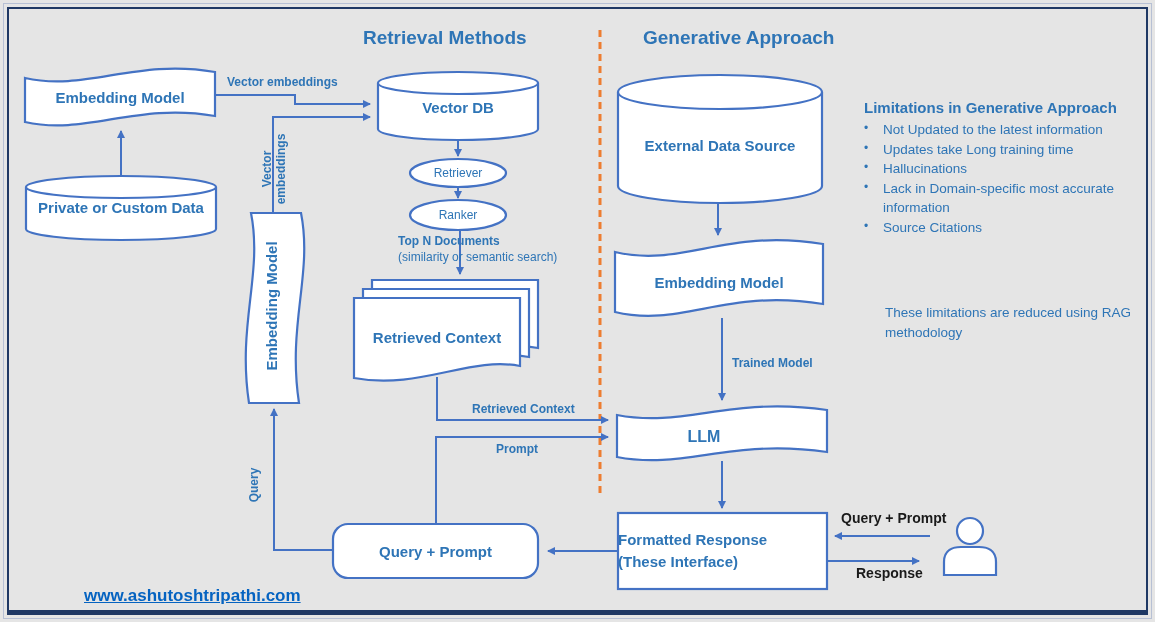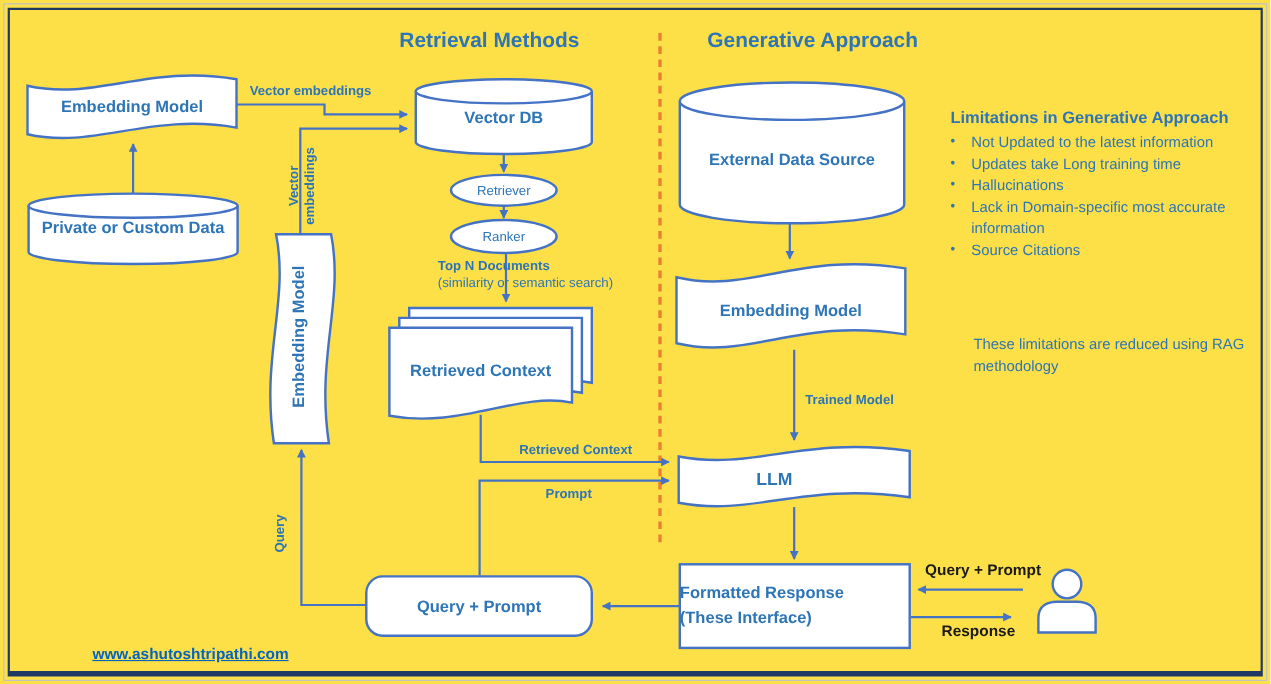--- a/index.html
+++ b/index.html
@@ -1,17 +1,17 @@
 <!DOCTYPE html>
 <html><head>
 <meta charset="utf-8">
 <style>
   html,body{margin:0;padding:0;background:#fff;}
   .stage{
-    position:relative;width:1155px;height:622px;background:#fde047;overflow:hidden;
+    position:relative;width:1155px;height:622px;background:#e5e5e5;overflow:hidden;
     font-family:"Liberation Sans",sans-serif;
   }
   .outerline{position:absolute;inset:3px;border:1px solid #b7c0d4;pointer-events:none;}
   .frame{position:absolute;left:7px;top:7px;right:7px;bottom:7px;
     border:2px solid #1f3864;border-bottom-width:5px;pointer-events:none;}
   svg.diagram{position:absolute;left:0;top:0;}
   .lbl{position:absolute;color:#2e75b6;white-space:nowrap;}
   .lbl.center{text-align:center;white-space:normal;}
   .node-lbl{font-size:15px;font-weight:600;}
   .small-lbl{font-size:12px;font-weight:600;}
@@ -19,21 +19,21 @@
   .rot{transform:rotate(-90deg);transform-origin:center center;text-align:center;line-height:14px;}
   .blk{color:#1a1a1a;font-weight:600;font-size:14px;}
   .limit-title{font-size:15px;font-weight:700;color:#2e75b6;}
   .limit-list{position:absolute;left:864px;top:120px;width:288px;color:#2e75b6;
     font-size:13.5px;font-weight:500;line-height:1.45;}
   .bullet-item{display:flex;}
   .bullet-item .dot{width:19px;flex:0 0 19px;font-size:12px;}
   .bullet-item .txt{flex:1;}
   .note{position:absolute;left:864px;top:303px;width:282px;color:#2e75b6;
     font-size:13.5px;font-weight:500;line-height:1.45;white-space:normal;margin-left:21px;}
-  .link{position:absolute;left:84px;top:586px;font-size:14px;font-weight:600;
+  .link{position:absolute;left:84px;top:586px;font-size:17px;font-weight:600;
     color:#0563c1;text-decoration:underline;cursor:pointer;}
   .frbox{position:absolute;left:618px;top:513px;width:209px;height:76px;
     display:flex;flex-direction:column;justify-content:center;align-items:flex-start;
     color:#2e75b6;font-size:15px;font-weight:600;line-height:1.45;}
 </style>
 </head>
 <body>
 
 <div class="stage">
   <div class="outerline"></div>

